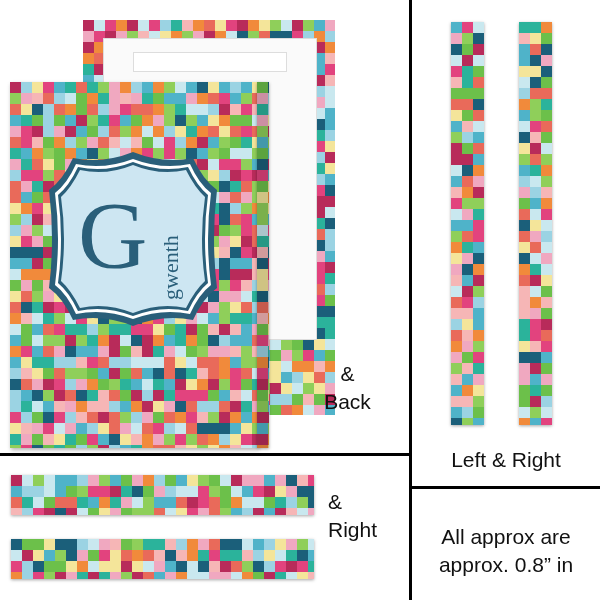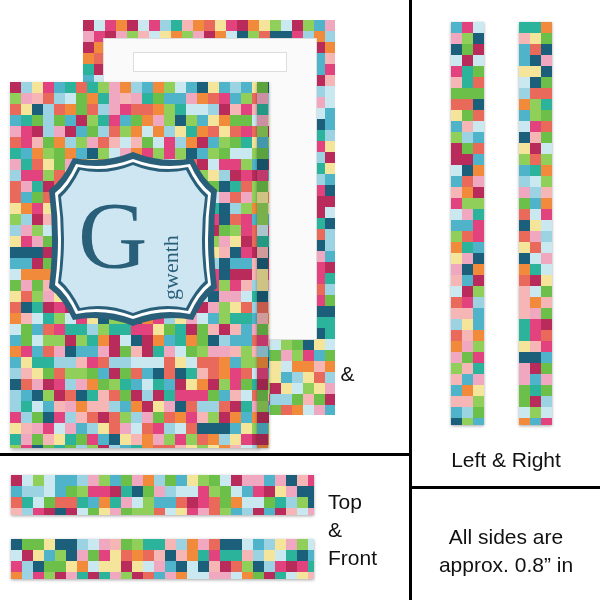--- a/index.html
+++ b/index.html
@@ -1713,20 +1713,21 @@
     <path d="M33,14 Q61,20 90,9 Q119,20 147,14 Q156,34 168,43 Q162,89 168,135 Q156,144 147,164 Q119,158 90,169 Q61,158 33,164 Q24,144 12,135 Q18,89 12,43 Q24,34 33,14 Z" fill="#ffffff"></path>
     <path d="M35,17 Q62,23 90,12 Q118,23 145,17 Q154,36 165,45 Q159,89 165,133 Q154,142 145,161 Q118,155 90,166 Q62,155 35,161 Q26,142 15,133 Q21,89 15,45 Q26,36 35,17 Z" fill="#2a5f7a"></path>
     <path d="M37,20 Q63,26 90,15 Q117,26 143,20 Q152,38 162,47 Q156,89 162,131 Q152,140 143,158 Q117,152 90,163 Q63,152 37,158 Q28,140 18,131 Q24,89 18,47 Q28,38 37,20 Z" fill="#cde6f2"></path>
   </svg>
   <div class="monogram">G</div>
   <div class="name" style="left:158px;top:300px;transform:rotate(-90deg);">gwenth</div>
 </div>
 
 <div class="label" style="left:300px;top:360px;width:95px;">
   <div>&amp;</div>
+  <div>Back</div>
 </div>
 
 <div id="strip-left" class="mosaic" style="left:451px;top:22px;width:33px;height:403px;">
     <div class="cell" style="left: 0px; top: 0px; width: 11px; height: 11px; background: rgb(79, 179, 201);"></div>
     <div class="cell" style="left: 11px; top: 0px; width: 11px; height: 11px; background: rgb(226, 67, 126);"></div>
     <div class="cell" style="left: 22px; top: 0px; width: 11px; height: 11px; background: rgb(201, 232, 239);"></div>
     <div class="cell" style="left: 0px; top: 11px; width: 11px; height: 11px; background: rgb(240, 168, 192);"></div>
     <div class="cell" style="left: 11px; top: 11px; width: 11px; height: 11px; background: rgb(143, 207, 90);"></div>
     <div class="cell" style="left: 22px; top: 11px; width: 11px; height: 11px; background: rgb(27, 95, 122);"></div>
     <div class="cell" style="left: 0px; top: 22px; width: 11px; height: 11px; background: rgb(27, 95, 122);"></div>
@@ -2172,21 +2173,20 @@
     <div class="cell" style="left: 220px; top: 33px; width: 11px; height: 11px; background: rgb(201, 232, 239);"></div>
     <div class="cell" style="left: 231px; top: 33px; width: 11px; height: 11px; background: rgb(241, 138, 59);"></div>
     <div class="cell" style="left: 242px; top: 33px; width: 11px; height: 11px; background: rgb(108, 192, 74);"></div>
     <div class="cell" style="left: 253px; top: 33px; width: 11px; height: 11px; background: rgb(184, 43, 90);"></div>
     <div class="cell" style="left: 264px; top: 33px; width: 11px; height: 11px; background: rgb(43, 179, 155);"></div>
     <div class="cell" style="left: 275px; top: 33px; width: 11px; height: 11px; background: rgb(201, 232, 239);"></div>
     <div class="cell" style="left: 286px; top: 33px; width: 11px; height: 11px; background: rgb(244, 229, 154);"></div>
     <div class="cell" style="left: 297px; top: 33px; width: 11px; height: 11px; background: rgb(246, 182, 182);"></div>
   </div>
 <div class="label" style="left:328px;top:488px;width:80px;text-align:left;">
-  <div>Top</div>
   <div>&amp;</div>
-  <div>Front</div>
+  <div>Right</div>
 </div>
 
 <div class="label" style="left:412px;top:523px;width:188px;">
-  <div>All sides are</div>
+  <div>All approx are</div>
   <div>approx. 0.8” in</div>
 </div>
 
 </body></html>

